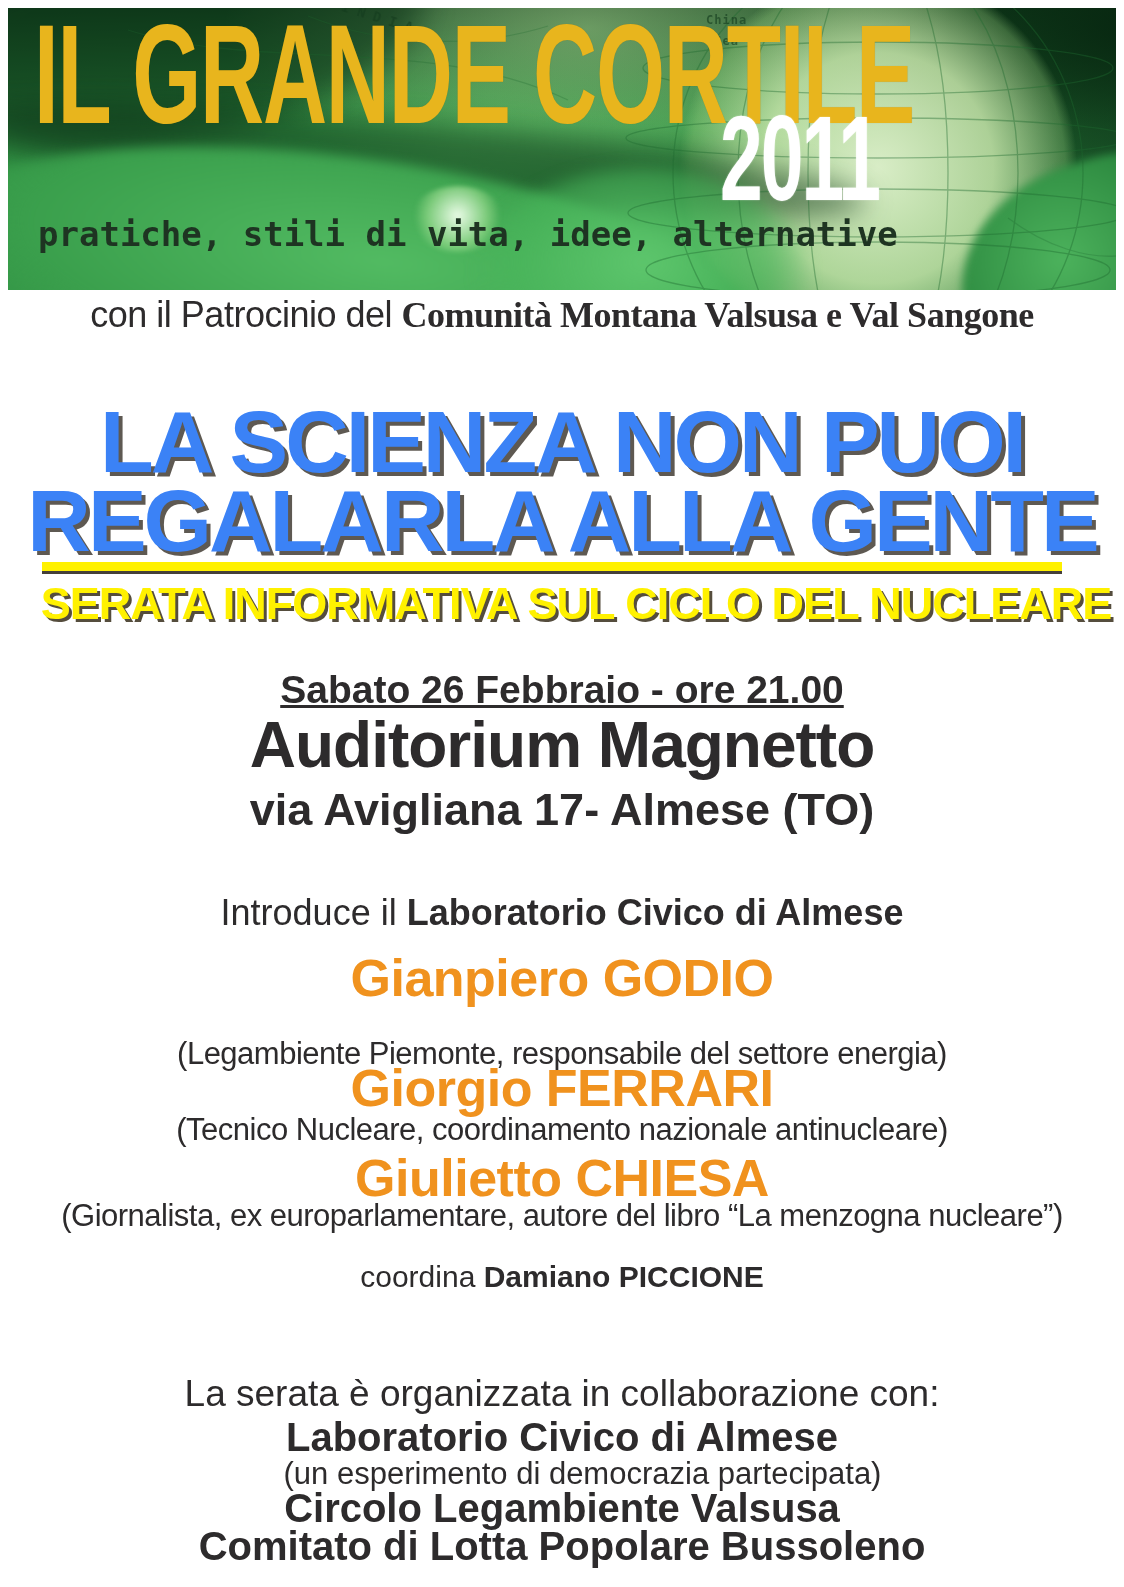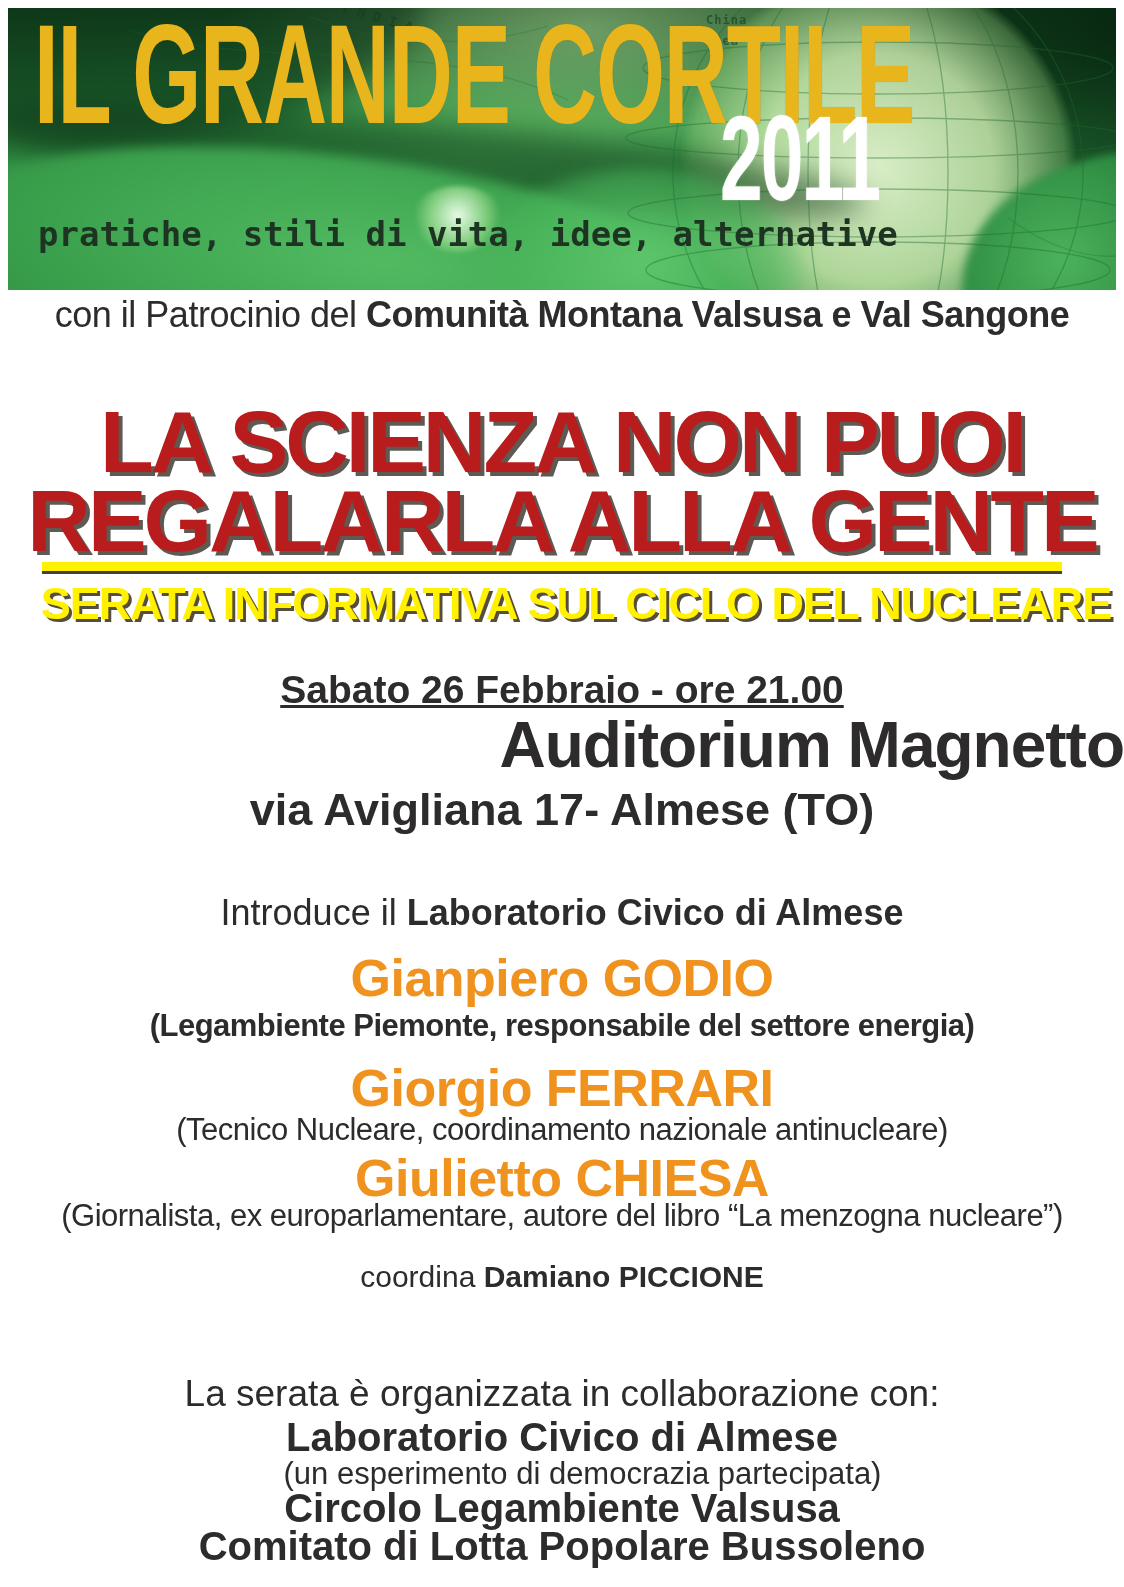--- a/index.html
+++ b/index.html
@@ -52,40 +52,40 @@
     color:#ffffff;transform:scaleX(0.64);transform-origin:left top;
     text-shadow:0 0 2px rgba(255,255,255,0.6);
   }
   .hdr-tagline{
     left:30px;top:206px;font-family:"DejaVu Sans Mono",monospace;font-weight:700;
     font-size:34px;letter-spacing:0px;color:#1E3422;
   }
 
   
   .patronage{top:291px;font-size:36px;line-height:47px;letter-spacing:-0.5px;}
-  .patronage b{font-weight:700;}
+  .patronage b{font-weight:700;font-family:Liberation Serif, serif;}
 
-  .main-title{top:402px;font-weight:700;color:#b91c1c;}
+  .main-title{top:402px;font-weight:700;color:#3b82f6;}
   .mt-line{font-size:88px;line-height:79px;letter-spacing:-3px;
     text-shadow:4px 4px 0 rgba(66,60,52,0.85);}
   .rule{top:562px;left:42px;width:1020px;height:9px;background:#FFF100;
     border-bottom:3px solid #45403A;}
   .subtitle{top:578px;font-size:45px;font-weight:700;letter-spacing:-1px;color:#FFF100;
     text-shadow:3px 3px 0 rgba(66,58,40,0.9);padding-left:28px;}
 
   .evt-date{top:668px;font-size:39px;font-weight:700;text-decoration:underline;}
-  .evt-venue{top:708px;font-size:64px;font-weight:700;letter-spacing:-1px;text-align:right;}
+  .evt-venue{top:708px;font-size:64px;font-weight:700;letter-spacing:-1px;}
   .evt-address{top:784px;font-size:45px;font-weight:700;}
 
   .intro{top:892px;font-size:36px;}
   .intro b{font-weight:700;}
 
   .speaker-name{font-size:52px;font-weight:700;color:#F0921E;letter-spacing:-0.5px;}
   .speaker-role{font-size:31px;letter-spacing:-0.5px;}
-  .s1n{top:948px;} .s1r{top:1008px;font-weight:bold;}
+  .s1n{top:948px;} .s1r{top:1036px;}
   .s2n{top:1058px;} .s2r{top:1112px;}
   .s3n{top:1148px;} .s3r{top:1198px;}
 
   .coordina{top:1260px;font-size:30px;}
   .coordina b{font-weight:700;}
 
   .collab-intro{top:1373px;font-size:37px;}
   .org{font-size:40px;font-weight:700;}
   .org-note{font-size:31px;padding-left:41px;}
   .o1{top:1415px;} .o1n{top:1456px;} .o2{top:1486px;} .o3{top:1524px;}

